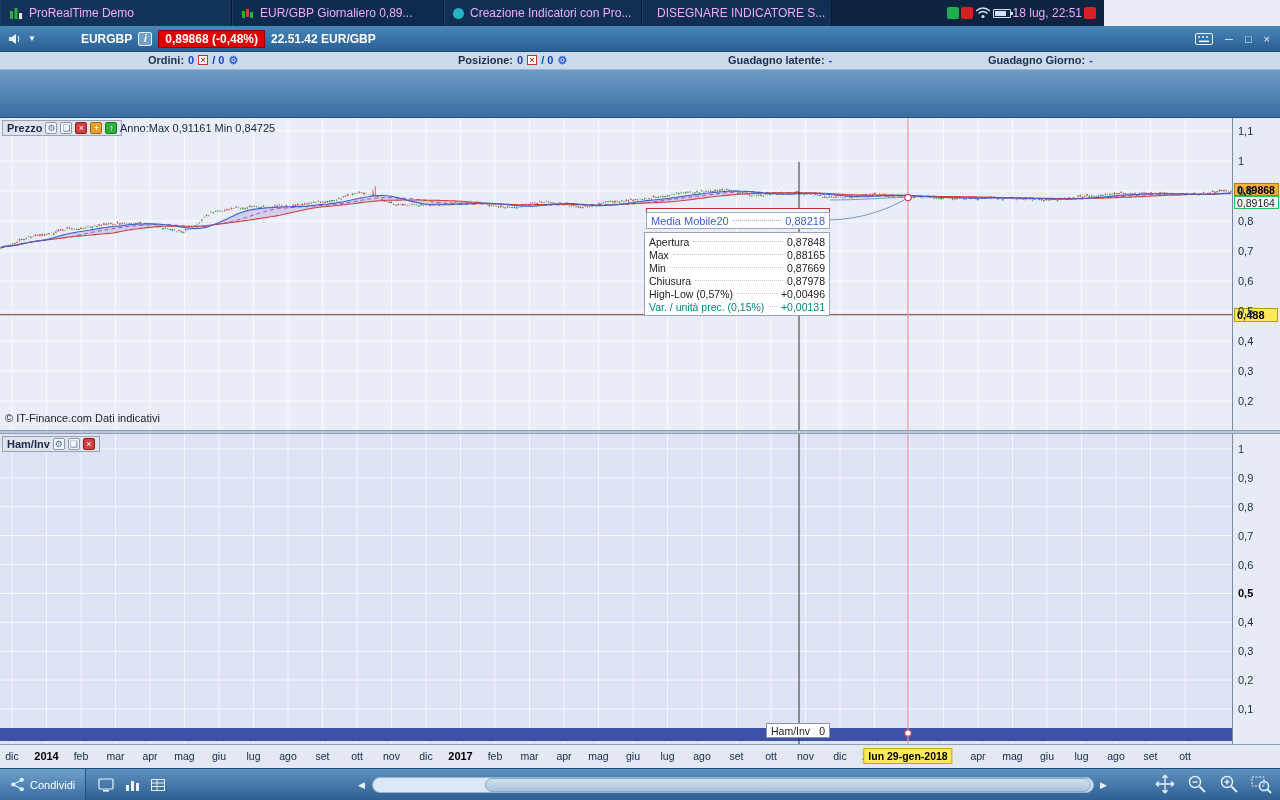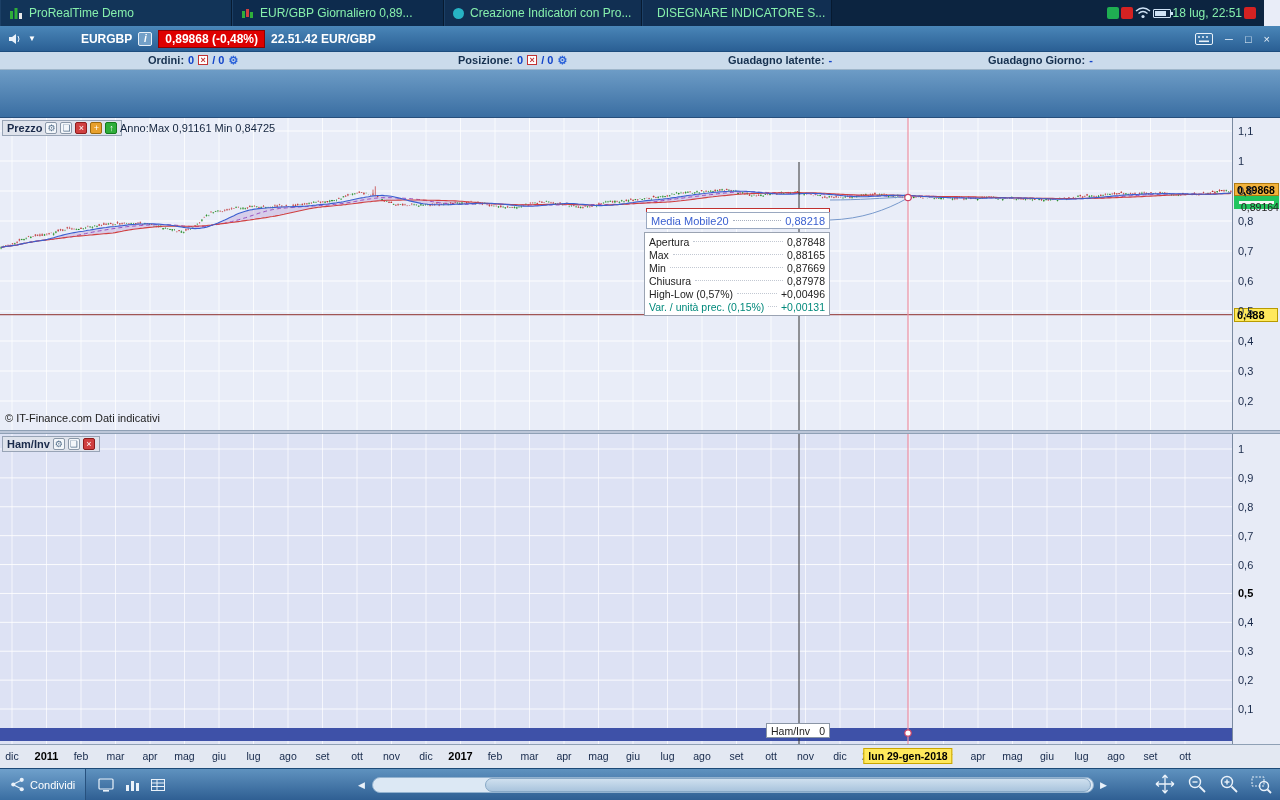--- a/index.html
+++ b/index.html
@@ -1,20 +1,20 @@
 <!DOCTYPE html>
 <html><head>
 <meta charset="utf-8">
 <style>
   * { margin:0; padding:0; box-sizing:border-box; }
   html,body { width:1280px; height:800px; overflow:hidden; background:#000; }
   .screen { position:relative; width:1280px; height:800px; font-family:"Liberation Sans",sans-serif; overflow:hidden; background:#e9edf8; }
 
   
-  .osbar { position:absolute; left:0; top:0; width:1264px; height:26px; background:#0c2440; display:flex; align-items:stretch; color:#86efac; font-size:12px; }
+  .osbar { position:absolute; left:0; top:0; width:1104px; height:26px; background:#0c2440; display:flex; align-items:stretch; color:#f0abfc; font-size:12px; }
   .osbar .seg { display:flex; align-items:center; gap:6px; padding:0 9px; border-right:1px solid #071a30; box-shadow:inset 1px 0 0 #1c4066; white-space:nowrap; overflow:hidden; }
   .osbar .appseg { width:232px; background:#123458; }
   .osbar .tab1 { width:212px; background:#0d2b4d; }
   .osbar .tab2 { width:198px; background:#112f52; }
   .osbar .tab3 { width:190px; background:#112f52; }
   .osbar .spacer { flex:1; }
   .osbar .tray { display:flex; align-items:center; gap:2px; padding:0 8px; }
   .dot-teal { width:11px; height:11px; border-radius:50%; background:#27b3c4; }
   .dot-gray { width:11px; height:11px; border-radius:50%; background:#8d98a5; }
   .battery { width:18px; height:9px; border:1px solid #cfe2f5; border-radius:1px; position:relative; }
@@ -72,21 +72,21 @@
   .panel { position:absolute; left:0; width:1280px; }
   .price-panel { top:0; height:312px; background:#e9edf8; }
   .panel-divider { top:312px; height:4px; background:#bcc6d8; border-top:1px solid #8fa0b5; border-bottom:1px solid #8fa0b5; position:absolute; left:0; width:1280px; }
   .hami-panel { top:316px; height:310px; background:#dde2f4; }
   .plot-svg { position:absolute; left:0; top:0; }
   .vaxis { position:absolute; left:1232px; top:0; bottom:0; width:48px; background:#e7ebf6; border-left:1px solid #7a8aa0; }
   .tick { position:absolute; left:5px; transform:translateY(-50%); font-size:11px; color:#1a2a4a; }
   .tick.bold { font-weight:bold; color:#000; }
   .tag { position:absolute; left:1px; width:45px; height:13px; font-size:10.5px; line-height:12px; padding-left:2px; }
   .tag-last { top:65px; background:#f2b23c; border:1px solid #b07a10; color:#000; font-weight:bold; }
-  .tag-prev { top:78px; background:#f6f6f6; border:5px solid #22c55e; color:#222; }
+  .tag-prev { top:78px; background:#f6f6f6; border:1px solid #22c55e; color:#222; }
   .level-badge { position:absolute; left:1px; top:190px; width:44px; height:14px; background:#ffe95c; border:1px solid #b89b00; color:#000; font-weight:bold; font-size:11px; line-height:12px; padding-left:2px; }
 
   .chip { position:absolute; left:2px; top:2px; height:16px; background:#dfe3ec; border:1px solid #98a4b6; display:flex; align-items:center; gap:3px; padding:0 4px; font-size:11px; color:#1a2a4a; z-index:5; }
   .chip .t { font-weight:bold; }
   .mini { width:12px; height:12px; font-size:9px; line-height:11px; text-align:center; border:1px solid #8a97a8; background:#f3f6fa; color:#55708c; border-radius:2px; }
   .mini.red { color:#fff; background:#d04040; border-color:#8d1c1c; }
   .mini.amber { color:#fff; background:#e8a02c; border-color:#9c6a10; }
   .mini.green { color:#fff; background:#2fae3a; border-color:#137a1c; }
   .anno { position:absolute; left:120px; top:4px; font-size:11px; color:#13243f; z-index:5; }
   .copyright { position:absolute; left:5px; top:294px; font-size:11px; color:#222; z-index:5; }
@@ -522,21 +522,21 @@
       <div class="hami-marker">
         <span>Ham/Inv</span>
         <span class="v">0</span>
       </div>
     </div>
   </div>
 
   <div class="xaxis" id="xaxis">
     <span class="date-badge">lun 29-gen-2018</span>
   <span class="xlab" style="left: 12px;">dic</span>
-      <span class="xlab bold" style="left: 46.5px;">2011</span>
+      <span class="xlab bold" style="left: 46.5px;">2014</span>
       <span class="xlab" style="left: 81px;">feb</span>
       <span class="xlab" style="left: 115.5px;">mar</span>
       <span class="xlab" style="left: 150px;">apr</span>
       <span class="xlab" style="left: 184.5px;">mag</span>
       <span class="xlab" style="left: 219px;">giu</span>
       <span class="xlab" style="left: 253.5px;">lug</span>
       <span class="xlab" style="left: 288px;">ago</span>
       <span class="xlab" style="left: 322.5px;">set</span>
       <span class="xlab" style="left: 357px;">ott</span>
       <span class="xlab" style="left: 391.5px;">nov</span>

